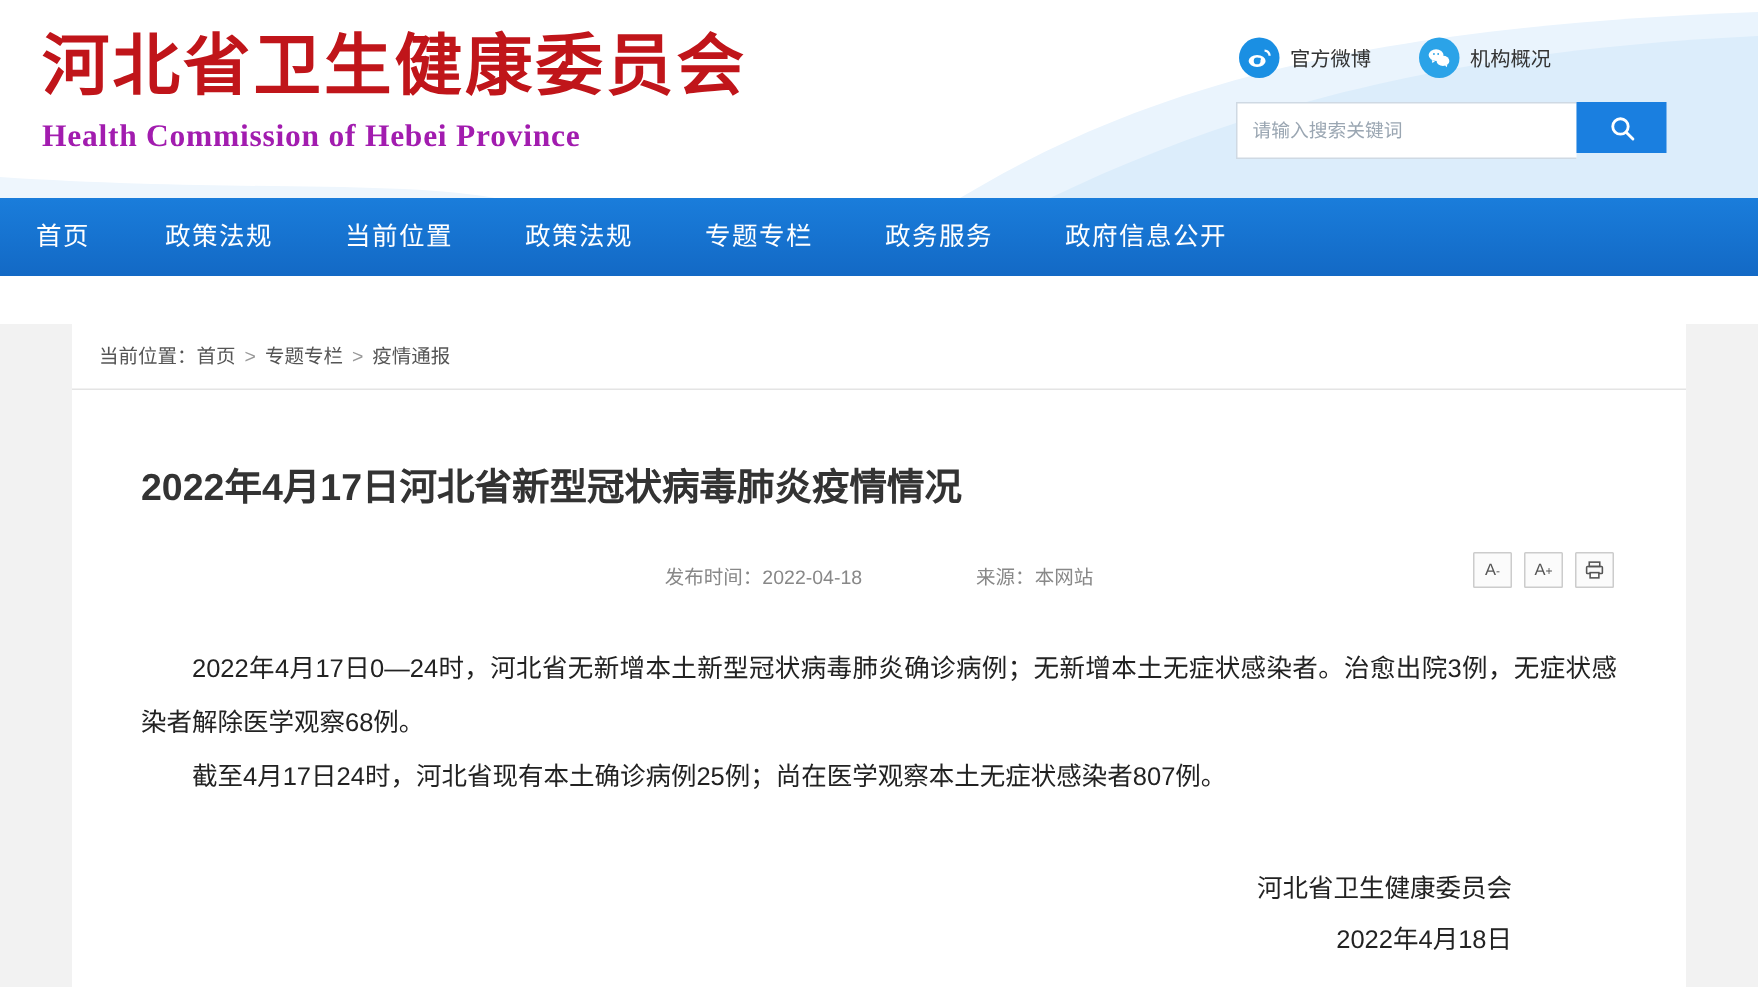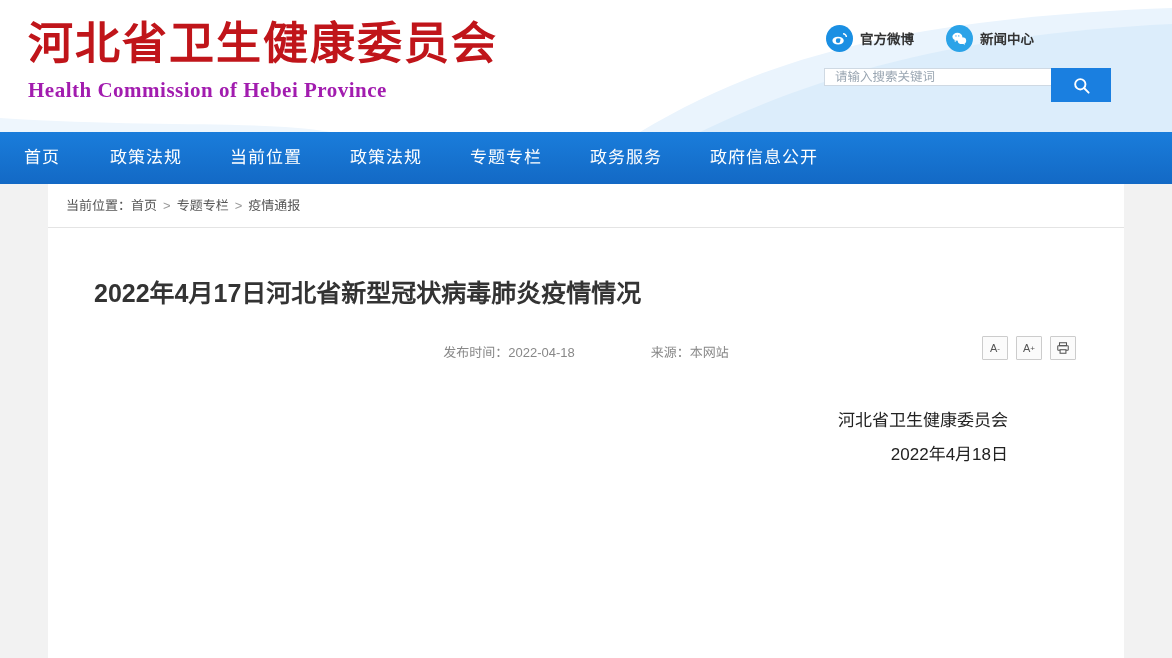--- a/index.html
+++ b/index.html
@@ -61,21 +61,20 @@
     top: 22px;
     width: 330px;
   }
   .social-row {
     display: flex;
     align-items: center;
     justify-content: flex-start;
     gap: 10px;
     height: 32px;
     padding-left: 2px;
-    font-weight: bold;
   }
   .social-item {
     display: flex;
     align-items: center;
     gap: 7px;
     cursor: pointer;
   }
   .social-item + .social-item { margin-left: 22px; }
   .social-icon {
     width: 27px;
@@ -96,21 +95,21 @@
 
   .search-row {
     display: flex;
     margin-top: 14px;
     height: 34px;
     width: 287px;
     margin-left: 0;
   }
   .search-input {
     flex: 1;
-    height: 18px;
+    height: 38px;
     border: 1px solid #cfd9e3;
     border-right: none;
     padding: 0 10px;
     font-size: 12.5px;
     color: #333;
     outline: none;
     background: #fff;
     font-family: "Liberation Sans", "DejaVu Sans", sans-serif;
   }
   .search-input::placeholder { color: #9aa6b2; }
@@ -160,20 +159,21 @@
     padding: 0 0 20px 0;
   }
   .breadcrumb {
     height: 44px;
     line-height: 44px;
     font-size: 13px;
     color: #555555;
     padding-left: 18px;
     border-bottom: 1px solid #e4e4e4;
     white-space: nowrap;
+    margin-top: 32px;
   }
   .breadcrumb a {
     color: #555555;
     text-decoration: none;
     cursor: pointer;
   }
   .breadcrumb .sep { color: #999; margin: 0 6px; }
 
   .article {
     padding: 0 46px;
@@ -279,21 +279,21 @@
         <span class="social-icon weixin-icon">
           <svg width="17" height="17" viewBox="0 0 24 24" fill="#ffffff">
             <ellipse cx="9" cy="9.5" rx="7" ry="5.6"></ellipse>
             <polygon points="5,14 5.5,17 8,15.2"></polygon>
             <ellipse cx="15.5" cy="15" rx="6" ry="4.8"></ellipse>
             <polygon points="19.5,18.6 19.2,21 17.3,19.4"></polygon>
             <circle cx="7" cy="8.4" r="0.9" fill="#2ba3e8"></circle>
             <circle cx="11" cy="8.4" r="0.9" fill="#2ba3e8"></circle>
           </svg>
         </span>
-        <span class="social-label">新闻中心</span>
+        <span class="social-label">机构概况</span>
       </div>
     </div>
 
     <div class="search-row">
       <input class="search-input" type="text" value="" placeholder="请输入搜索关键词" style="">
       <button class="search-btn">
         <svg width="19" height="19" viewBox="0 0 24 24" fill="none" stroke="#ffffff" stroke-width="2.4">
           <circle cx="10.5" cy="10.5" r="6.5"></circle>
           <line x1="15.5" y1="15.5" x2="21" y2="21" stroke-linecap="round"></line>
         </svg>
@@ -338,20 +338,24 @@
           <div class="tool-btn">
             <svg width="14" height="14" viewBox="0 0 24 24" fill="none" stroke="#555" stroke-width="1.8">
               <rect x="6" y="3" width="12" height="5"></rect>
               <rect x="3" y="8" width="18" height="8" rx="1"></rect>
               <rect x="7" y="15" width="10" height="6" fill="#fff"></rect>
             </svg>
           </div>
         </div>
       </div>
 
+      <div class="article-body">
+        <p>2022年4月17日0—24时，河北省无新增本土新型冠状病毒肺炎确诊病例；无新增本土无症状感染者。治愈出院3例，无症状感染者解除医学观察68例。</p>
+        <p>截至4月17日24时，河北省现有本土确诊病例25例；尚在医学观察本土无症状感染者807例。</p>
+      </div>
 
       <div class="signature">
         <div>河北省卫生健康委员会</div>
         <div>2022年4月18日</div>
       </div>
 
       <div class="footer-space"></div>
     </div>
   </div>
 </div>

